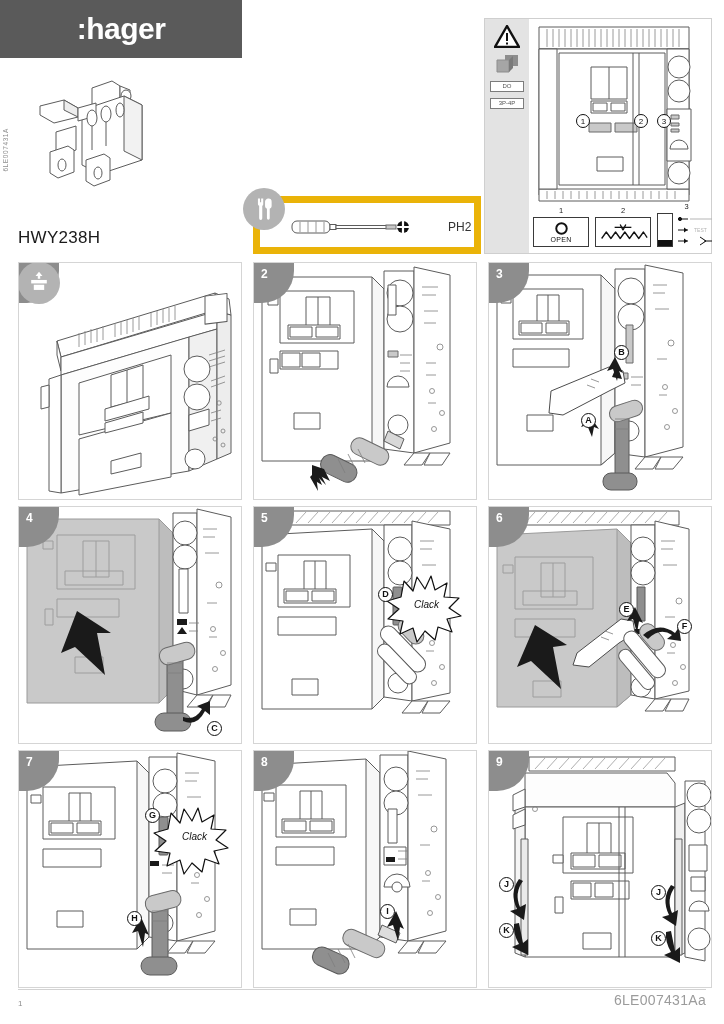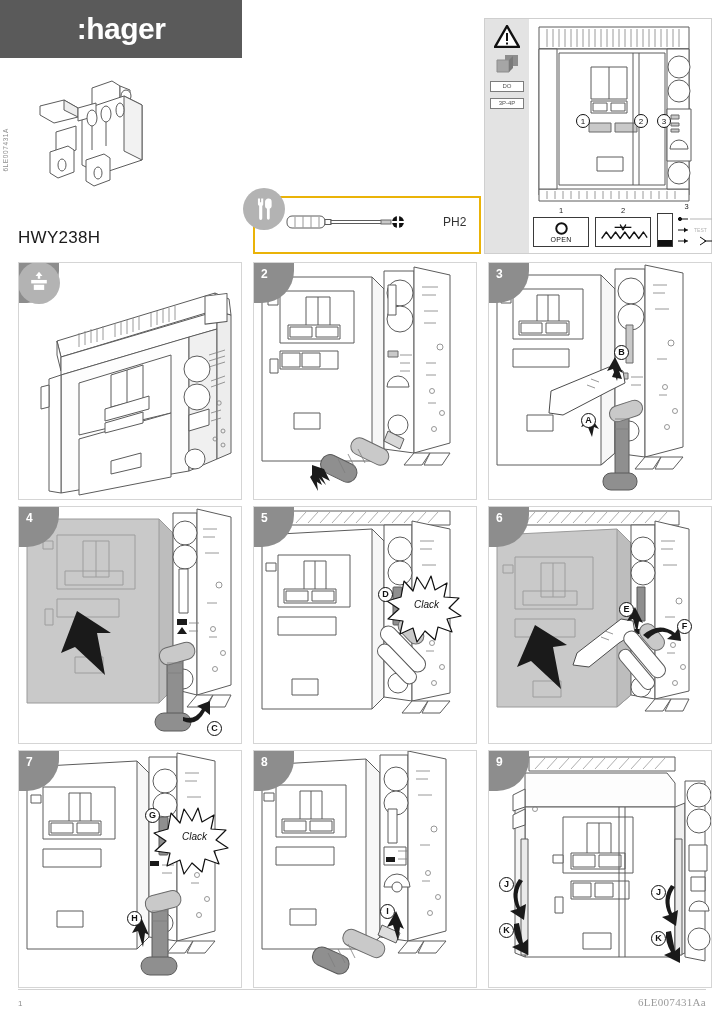--- a/index.html
+++ b/index.html
@@ -39,21 +39,21 @@
   
   .product-ref {
     position: absolute; left: 18px; top: 228px;
     font-size: 17px; font-weight: normal; letter-spacing: .3px;
   }
 
   
   .tools-box {
     position: absolute; left: 253px; top: 196px;
     width: 228px; height: 58px;
-    border: 2px solid #eab308; background: #fff;
+    border: 7px solid #eab308; background: #fff;
   }
   .tools-badge {
     position: absolute; left: 243px; top: 188px;
     width: 42px; height: 42px; border-radius: 50%;
     background: #b3b3b3;
     display: flex; align-items: center; justify-content: center;
   }
   .tool-item {
     position: absolute; left: 30px; top: 12px;
     display: flex; align-items: center; gap: 8px;
@@ -146,21 +146,21 @@
   .footer-rule {
     position: absolute; left: 18px; bottom: 34px;
     width: 688px; height: 1px; background: #d2d2d2;
   }
   .page-num {
     position: absolute; left: 18px; bottom: 16px;
     font-size: 8px; color: #8d8d8d;
   }
   .doc-code {
     position: absolute; right: 18px; bottom: 16px;
-    font-size: 11px; color: #9b9b9b; letter-spacing: .3px; font-family: Liberation Serif, serif;
+    font-size: 14px; color: #9b9b9b; letter-spacing: .3px;
   }
 
   svg { display: block; }
   .ln  { fill: none; stroke: #5c5c5c; stroke-width: 1; stroke-linejoin: round; }
   .ln2 { fill: none; stroke: #7d7d7d; stroke-width: .8; }
   .fillw { fill: #ffffff; stroke: #5c5c5c; stroke-width: 1; }
   .fillg { fill: #c9c9c9; stroke: #6a6a6a; stroke-width: 1; }
   .fillgd{ fill: #8f8f8f; stroke: #5a5a5a; stroke-width: 1; }
   .fillk { fill: #1a1a1a; stroke: none; }
 </style>

